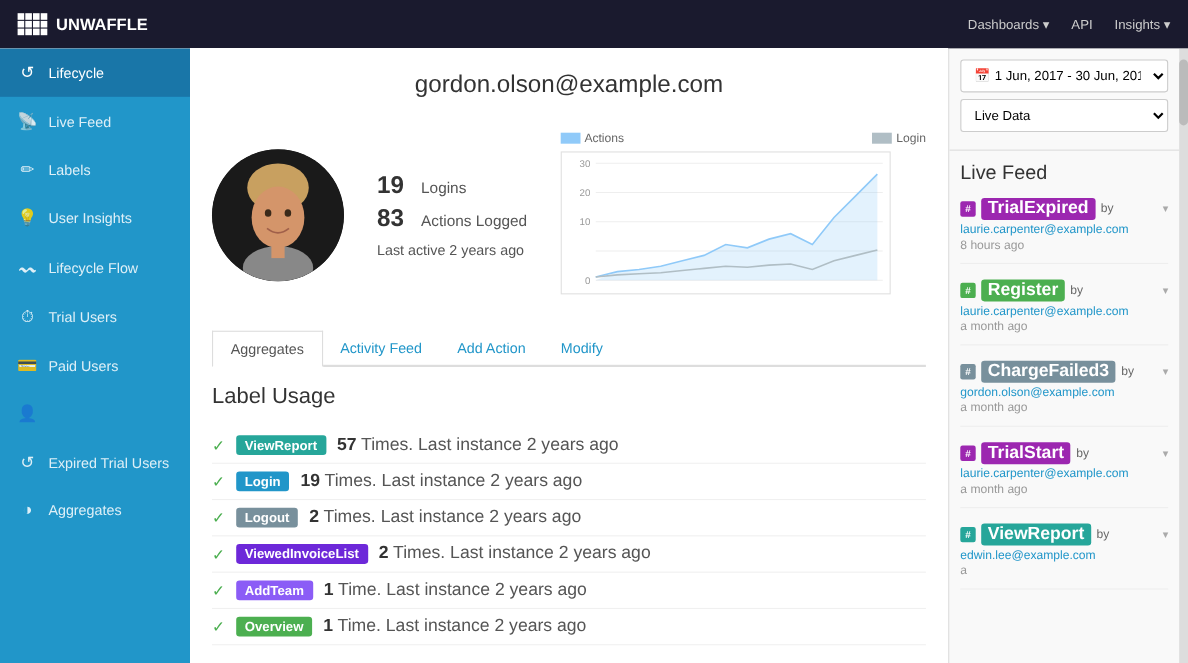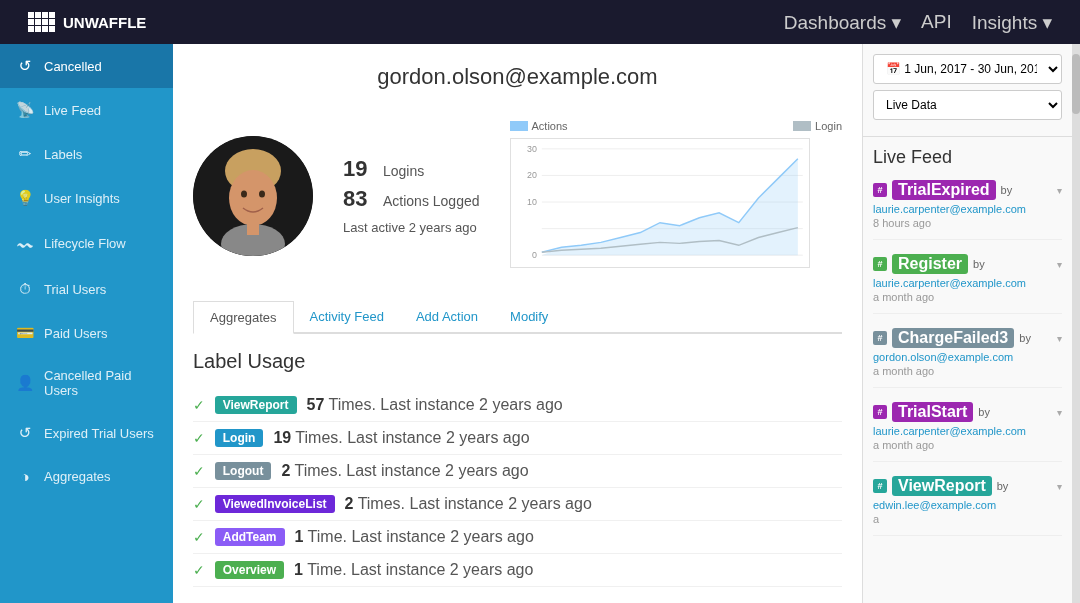--- a/index.html
+++ b/index.html
@@ -4,21 +4,21 @@
   <style>
     * { box-sizing: border-box; margin: 0; padding: 0; }
     body { font-family: 'Segoe UI', Arial, sans-serif; font-size: 13px; background: #f5f5f5; display: flex; flex-direction: column; height: 603px; overflow: hidden; }
 
     
     .topnav {
       background: #1a1a2e;
       height: 44px;
       display: flex;
       align-items: center;
-      padding: 0 28px;
+      padding: 0 16px;
       flex-shrink: 0;
     }
     .topnav-logo {
       display: flex;
       align-items: center;
       color: white;
       font-weight: bold;
       font-size: 15px;
       gap: 8px;
       margin-right: auto;
@@ -27,21 +27,21 @@
       display: grid;
       grid-template-columns: repeat(4, 6px);
       grid-template-rows: repeat(3, 6px);
       gap: 1px;
     }
     .logo-cell { background: white; width: 6px; height: 6px; }
     .topnav-links {
       display: flex;
       gap: 20px;
       color: #ccc;
-      font-size: 19px;
+      font-size: 12px;
       margin-left: 40px;
     }
     .topnav-links a {
       color: #ccc;
       text-decoration: none;
       cursor: pointer;
     }
 
     
     .main-layout {
@@ -320,21 +320,21 @@
     <a>API</a>
     <a>Insights ▾</a>
   </div>
 </nav>
 
 <div class="main-layout">
 
   <aside class="sidebar">
     <div class="sidebar-item active">
       <span class="sidebar-icon">↺</span>
-      <span>Cancelled</span>
+      <span>Lifecycle</span>
     </div>
     <div class="sidebar-item">
       <span class="sidebar-icon">📡</span>
       <span>Live Feed</span>
     </div>
     <div class="sidebar-item">
       <span class="sidebar-icon">✏</span>
       <span>Labels</span>
     </div>
     <div class="sidebar-item">
@@ -348,21 +348,20 @@
     <div class="sidebar-item">
       <span class="sidebar-icon">⏱</span>
       <span>Trial Users</span>
     </div>
     <div class="sidebar-item">
       <span class="sidebar-icon">💳</span>
       <span>Paid Users</span>
     </div>
     <div class="sidebar-item">
       <span class="sidebar-icon">👤</span>
-      <span>Cancelled Paid Users</span>
     </div>
     <div class="sidebar-item">
       <span class="sidebar-icon">↺</span>
       <span>Expired Trial Users</span>
     </div>
     <div class="sidebar-item">
       <span class="sidebar-icon">◑</span>
       <span>Aggregates</span>
     </div>
   </aside>

